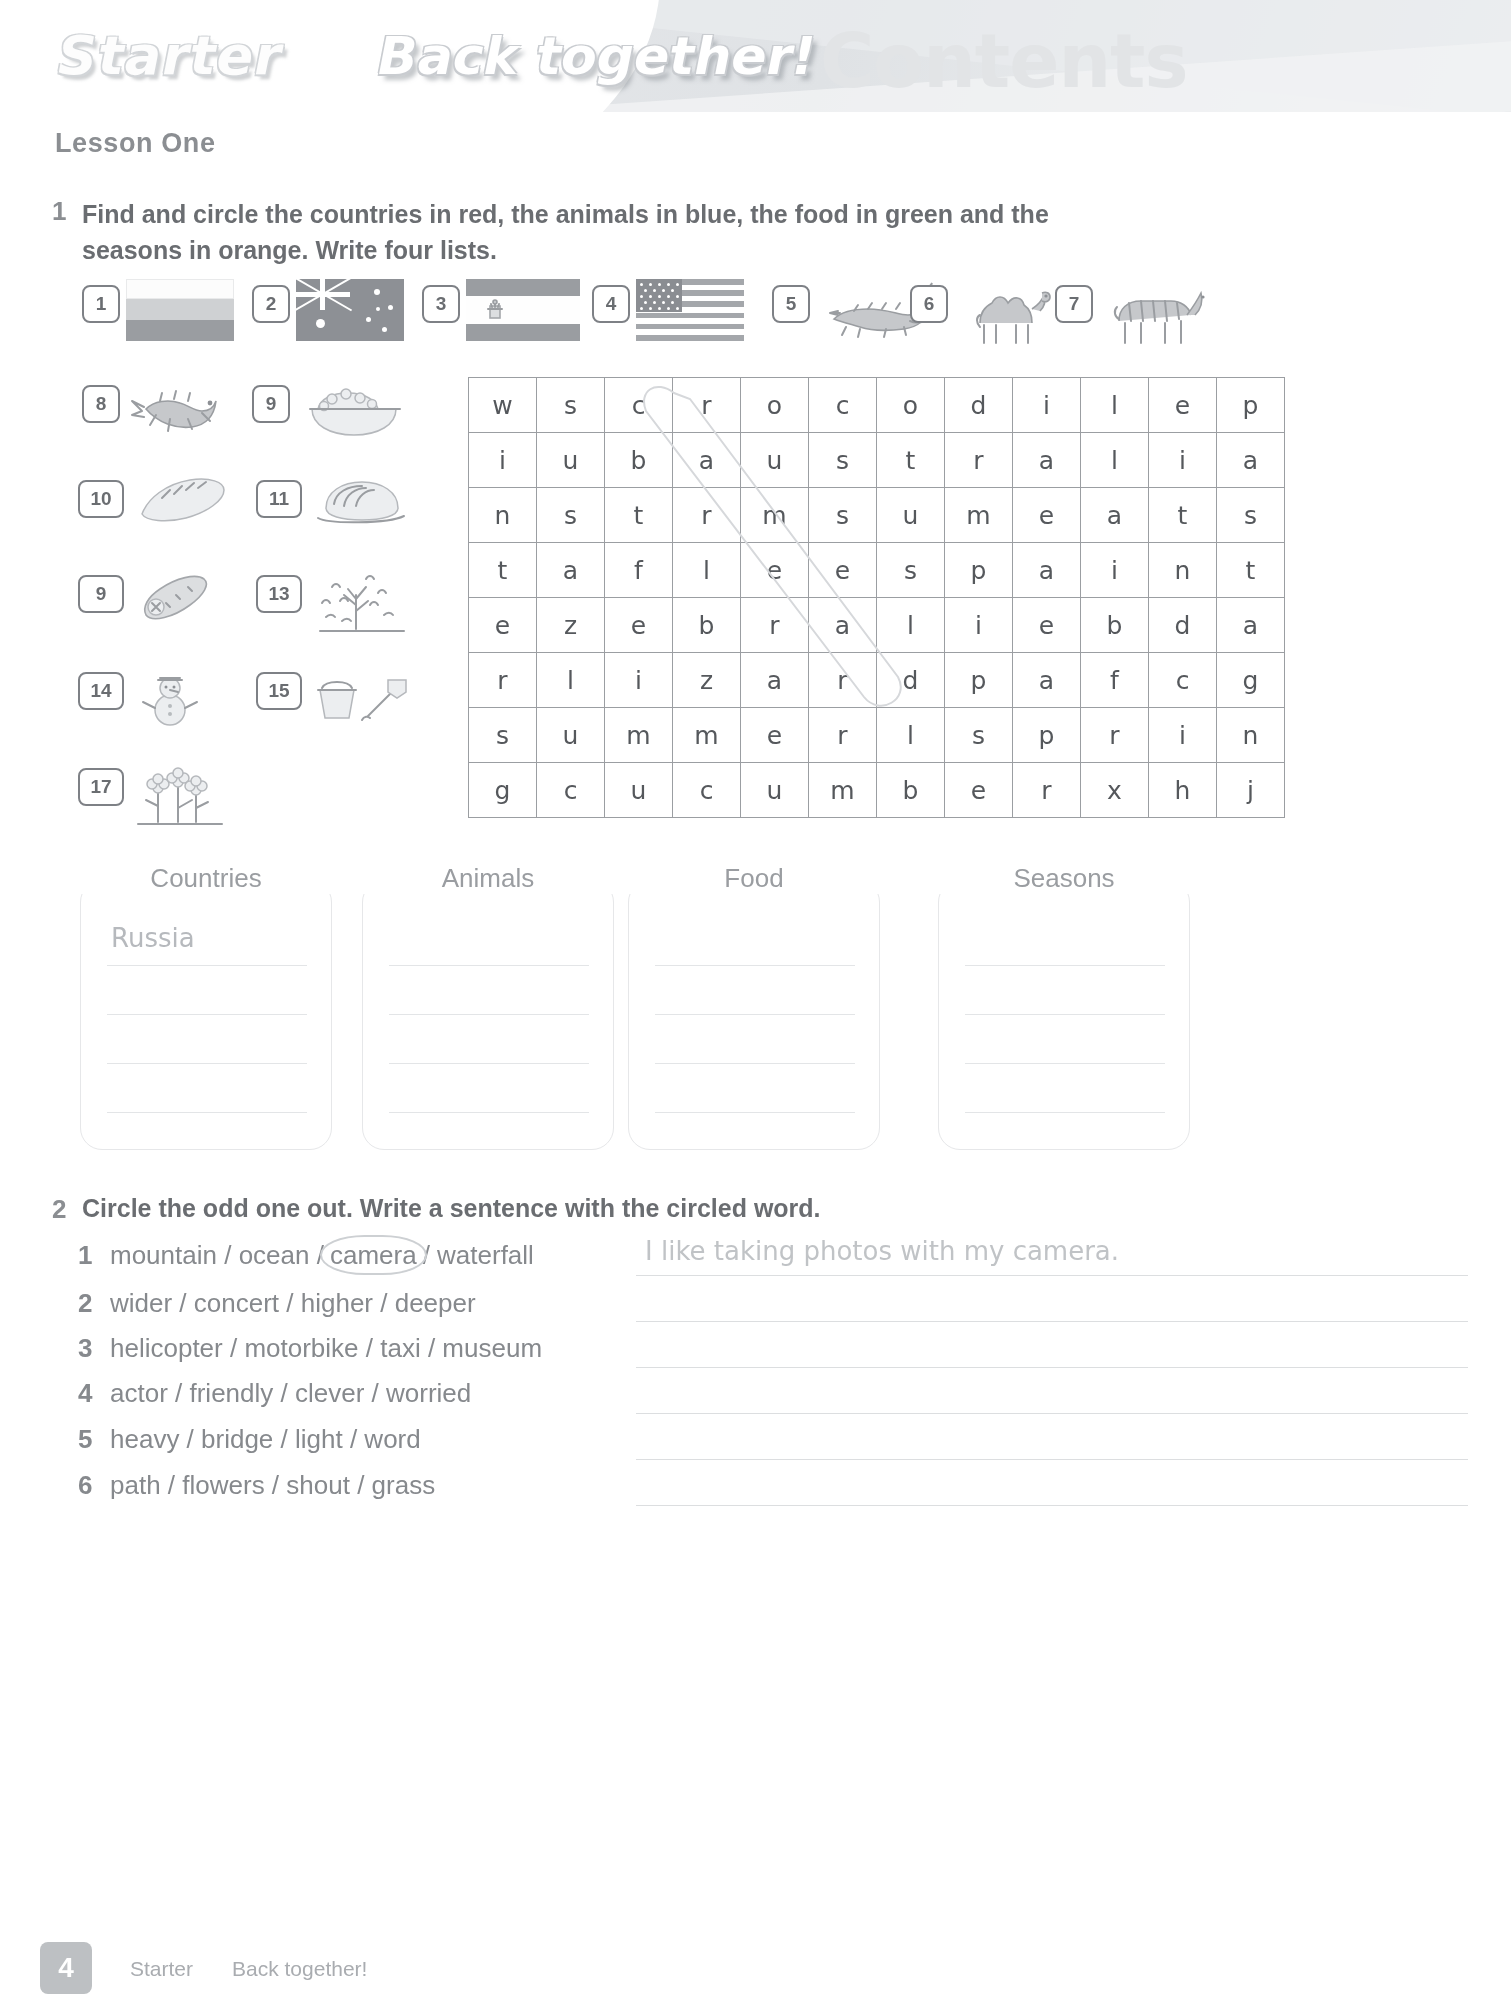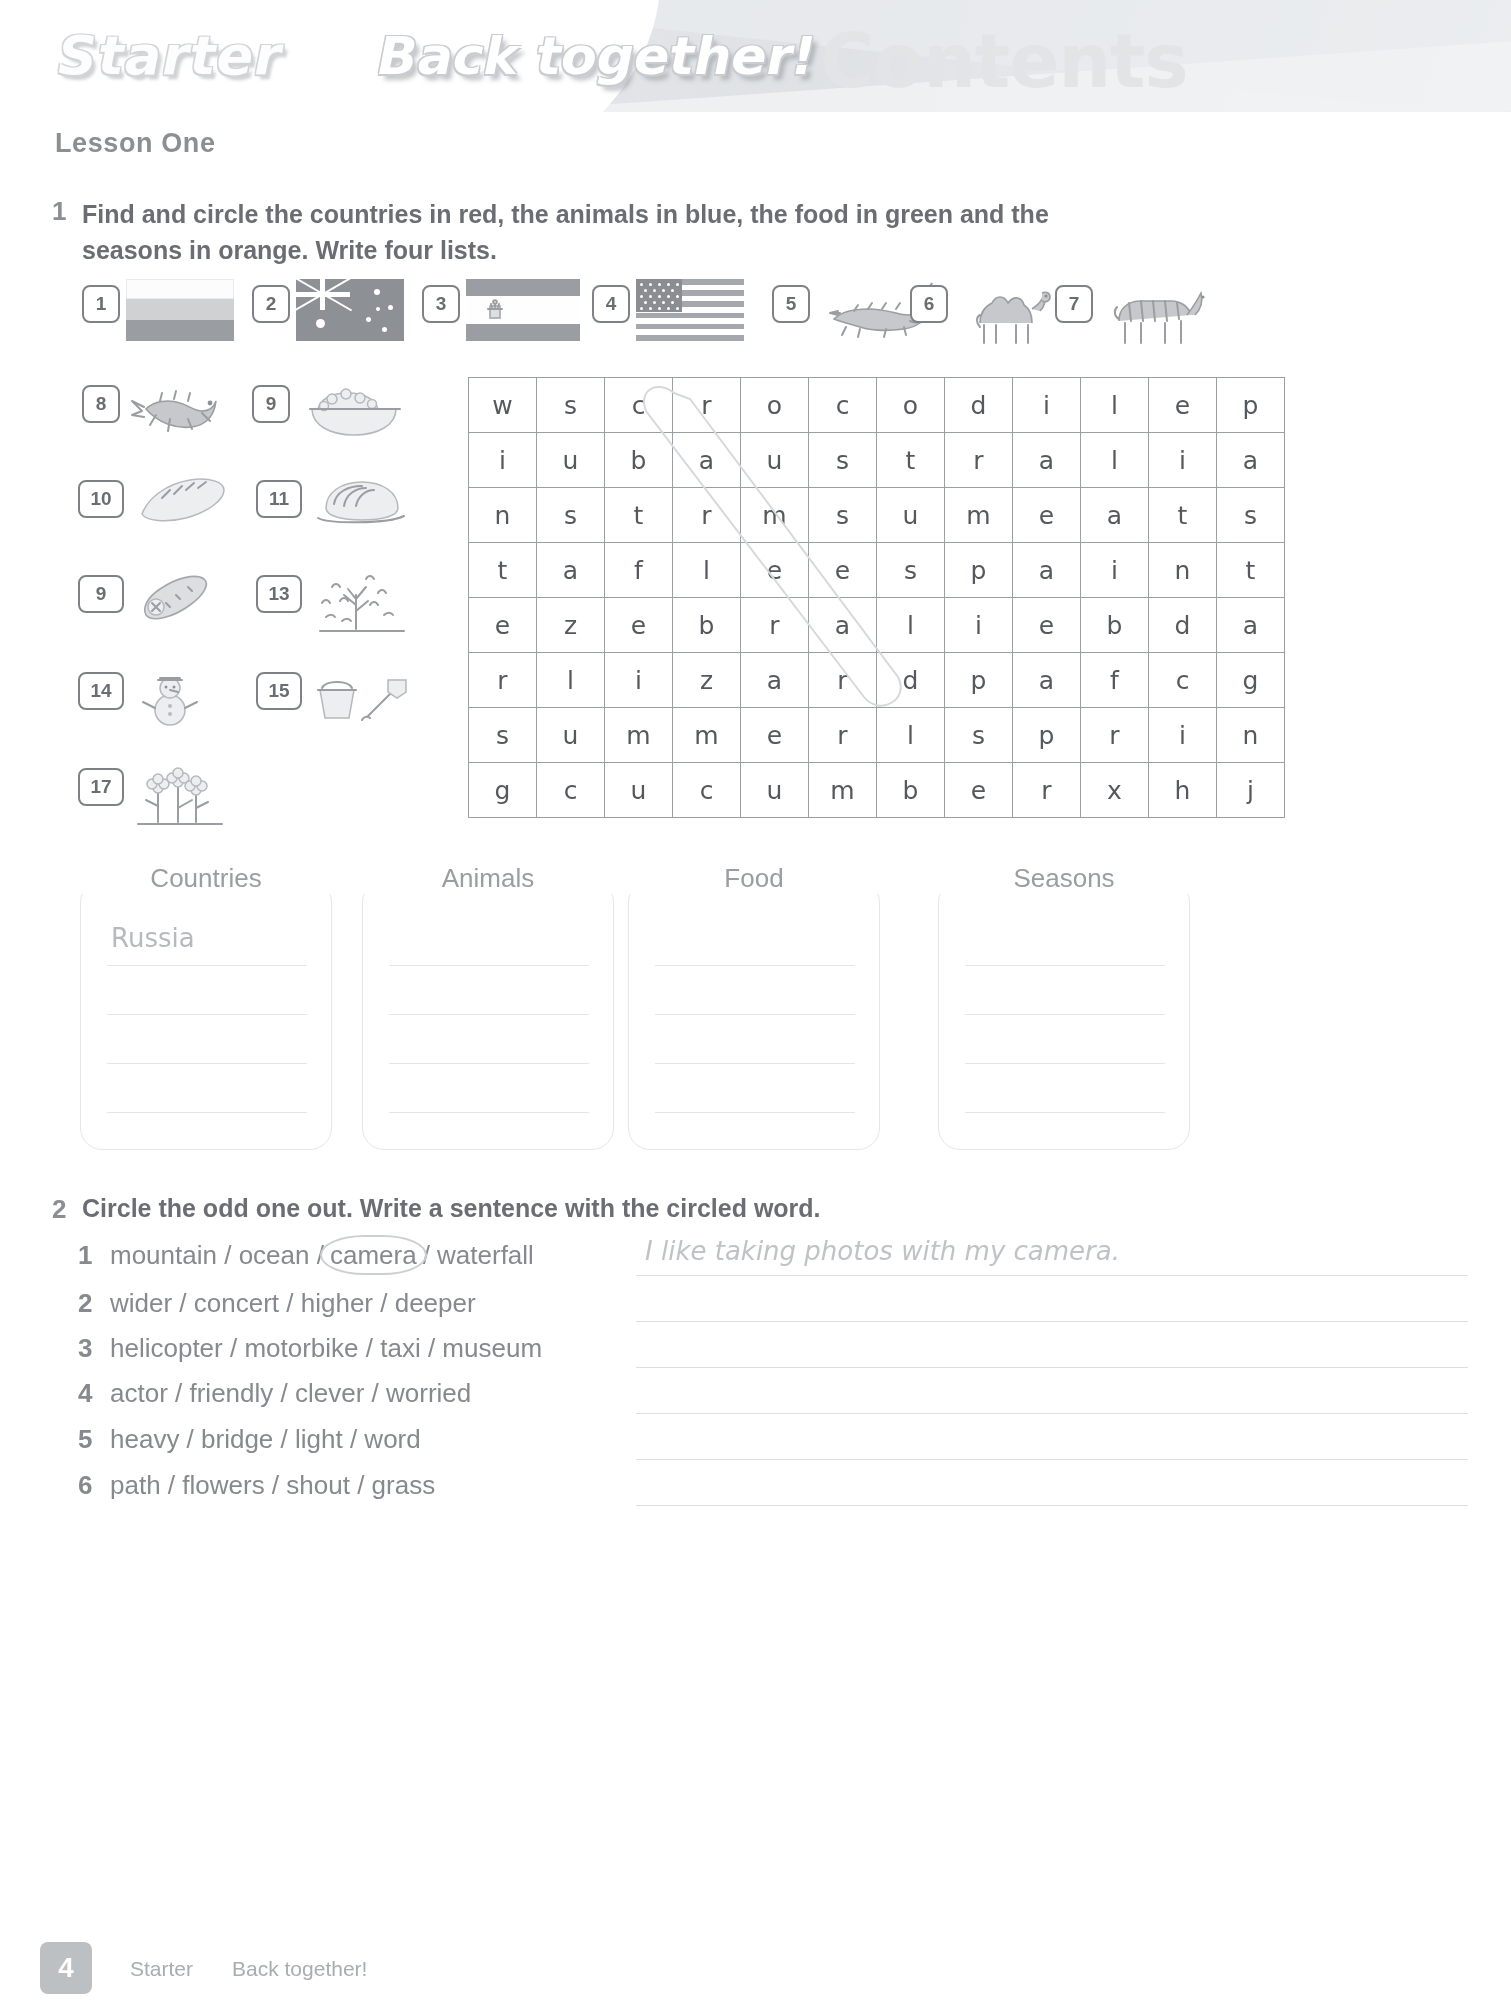--- a/index.html
+++ b/index.html
@@ -178,21 +178,20 @@
   .circle-word .ring{
     position:absolute;left:-4px;top:-5px;right:-4px;bottom:-4px;
     border:2px solid #cdd0d3;border-radius:50%/60%;
   }
   .ans-line{
     position:absolute;height:1px;background:#dcdee0;
   }
   .ans-text{
     position:absolute;font-size:26px;color:#c0c3c6;
     font-family:"DejaVu Sans", sans-serif;
-    font-style:italic;
   }
 
   
   .footer-badge{
     position:absolute;left:40px;top:1942px;width:52px;height:52px;
     background:#bdc0c3;border-radius:8px;
     display:flex;align-items:center;justify-content:center;
     color:#fff;font-size:28px;font-weight:bold;
   }
   .footer-t1{position:absolute;left:130px;top:1957px;font-size:21px;color:#a9acb0;}

